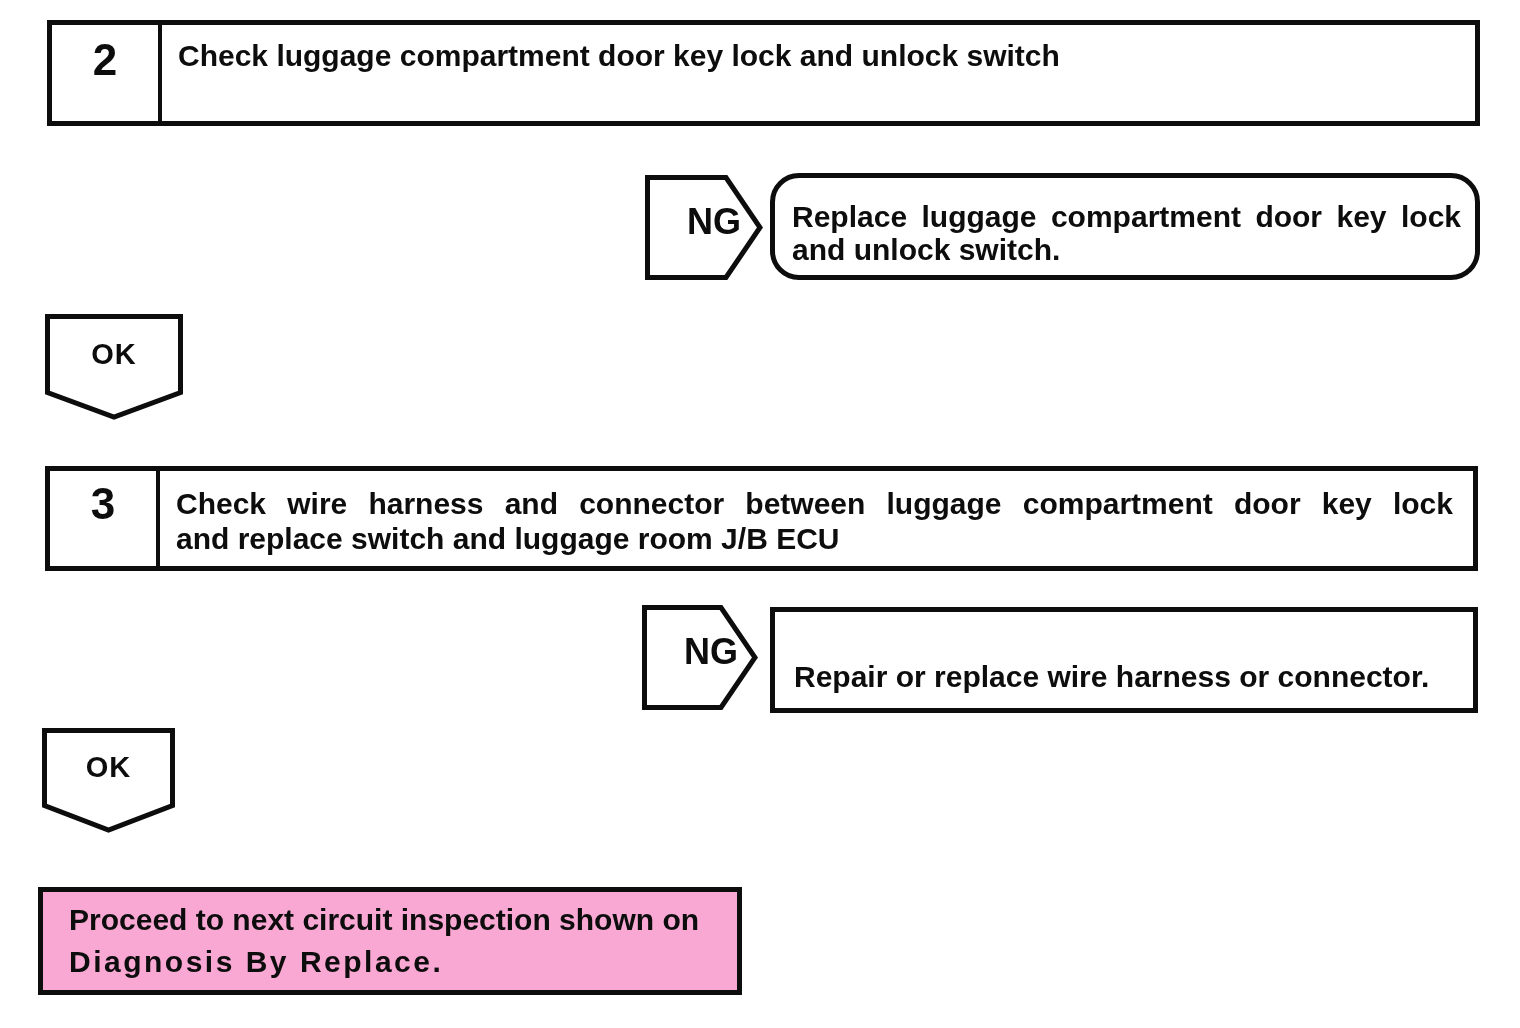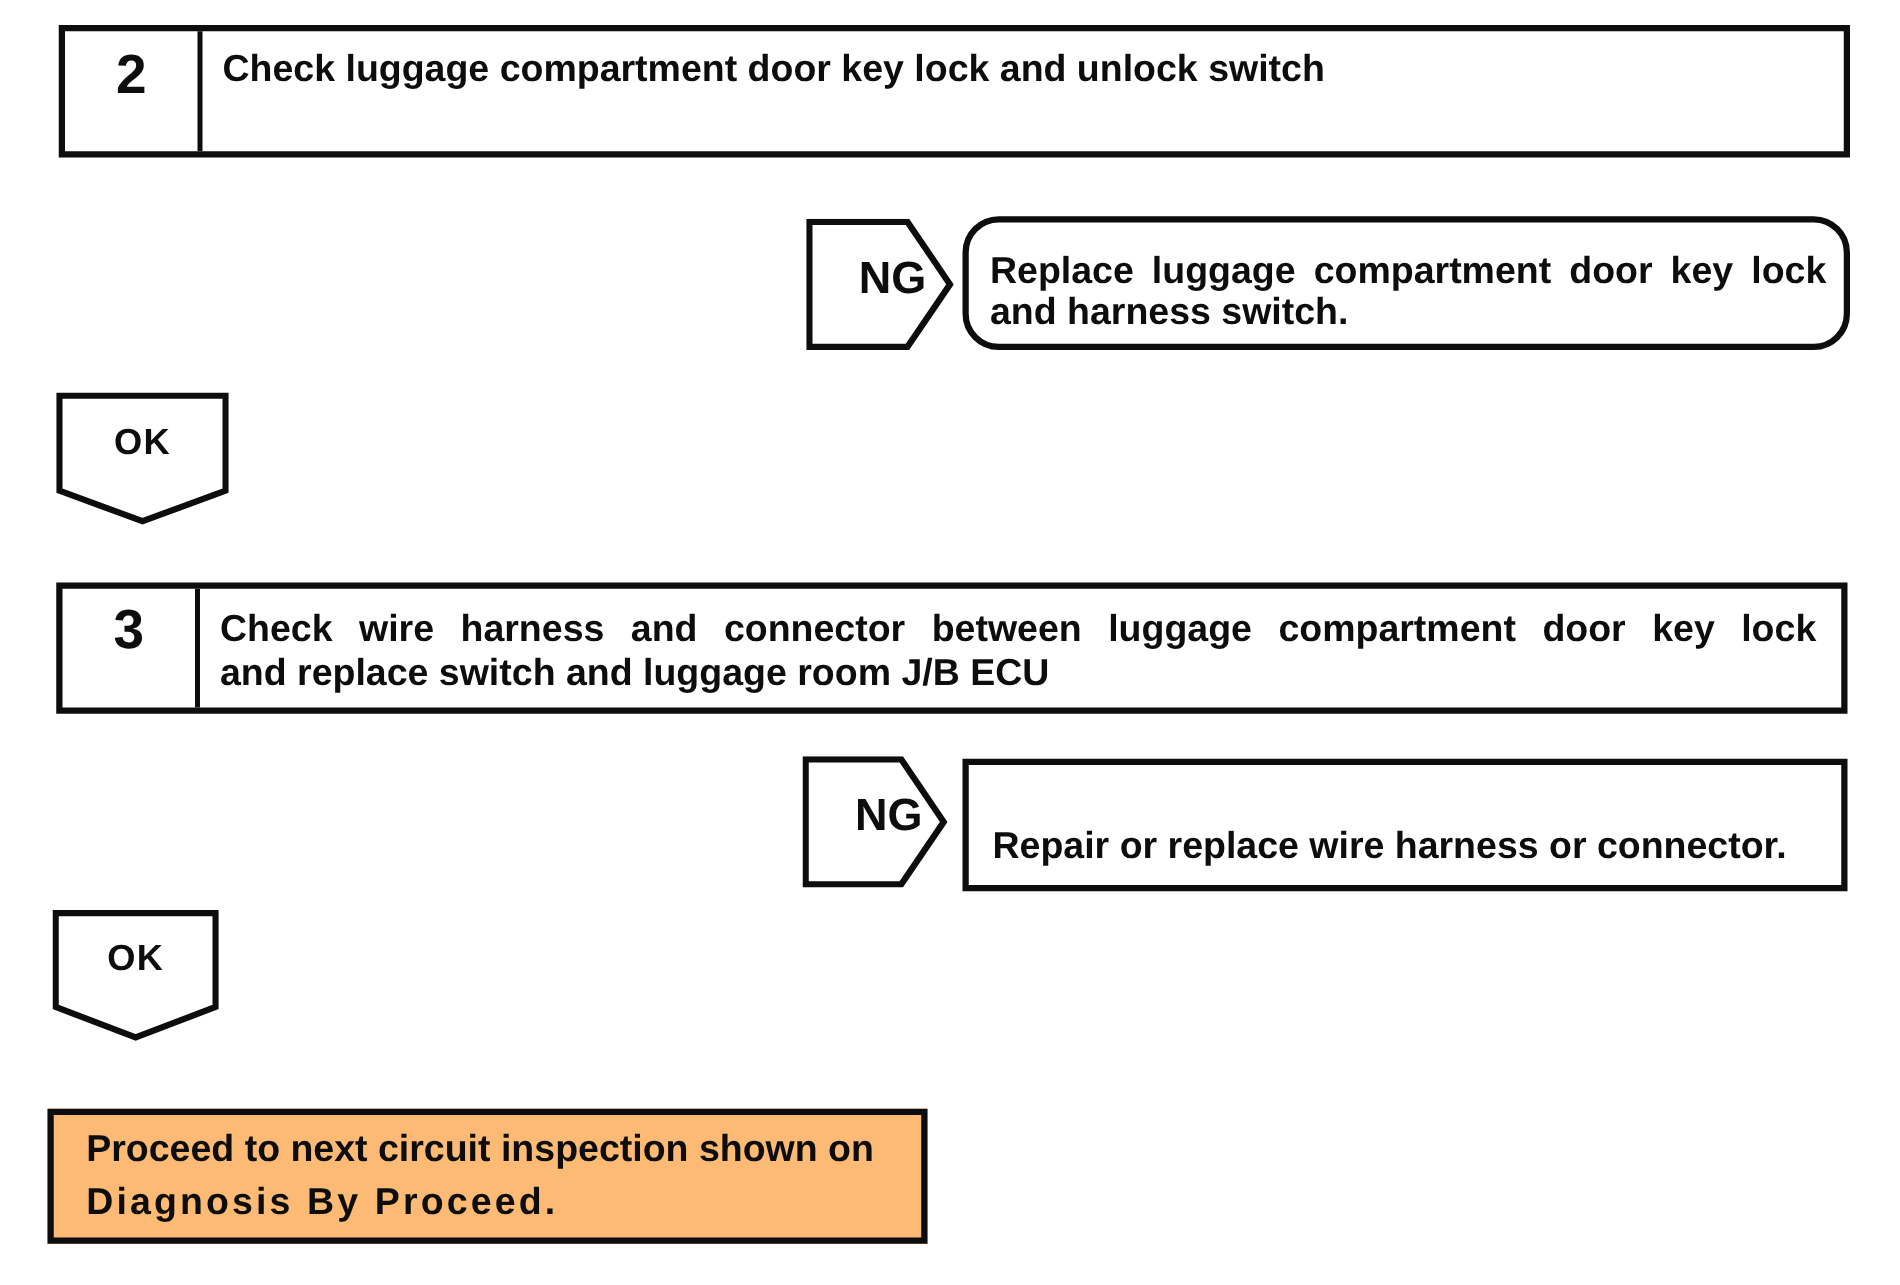--- a/index.html
+++ b/index.html
@@ -32,21 +32,21 @@
   .vcenter .inner{padding:0 14px 0 19px;margin-top:32px;}
   .shape{position:absolute;}
   .shape svg{display:block;}
   .shape .shape-label{
     position:absolute;display:flex;align-items:center;justify-content:center;
     color:#0d0d0d;
   }
   .ng-label{left:0;top:0;width:82px;height:100%;padding-bottom:12px;box-sizing:border-box;font-size:36px;margin-left:28px;}
   .ok-label{left:0;top:0;width:100%;height:80px;font-size:29px;letter-spacing:1px;}
   .proceedbox{
-    position:absolute;border:5px solid #0d0d0d;background:#fdba74;
+    position:absolute;border:5px solid #0d0d0d;background:#f9a8d4;
     box-sizing:border-box;font-size:30px;line-height:42px;
   }
   .proceedbox .inner{padding:7px 10px 0 26px;}
   .spread{letter-spacing:2.5px;}
 </style>
 </head>
 <body>
 
 <div class="canvas">
 
@@ -62,21 +62,21 @@
   <div class="shape" style="left:645px;top:175px;width:118px;height:105px;">
     <svg width="118" height="105" viewBox="0 0 118 105">
       <polygon points="2.5,2.5 81,2.5 115,52.5 81,102.5 2.5,102.5" fill="#ffffff" stroke="#0d0d0d" stroke-width="5" stroke-linejoin="miter"></polygon>
     </svg>
     <span class="shape-label ng-label">NG</span>
   </div>
 
   <div class="resultbox" style="left:770px;top:173px;width:710px;height:107px;border-radius:29px;">
     <div class="inner">
       <div class="just">Replace luggage compartment door key lock</div>
-      <div>and harness switch.</div>
+      <div>and unlock switch.</div>
     </div>
   </div>
 
   <div class="shape" style="left:45px;top:314px;width:138px;height:106px;">
     <svg width="138" height="106" viewBox="0 0 138 106">
       <polygon points="2.5,2.5 135.5,2.5 135.5,78.5 69,103 2.5,78.5" fill="#ffffff" stroke="#0d0d0d" stroke-width="5" stroke-linejoin="miter"></polygon>
     </svg>
     <span class="shape-label ok-label">OK</span>
   </div>
 
@@ -104,17 +104,17 @@
   <div class="shape" style="left:42px;top:728px;width:133px;height:105px;">
     <svg width="133" height="105" viewBox="0 0 133 105">
       <polygon points="2.5,2.5 130.5,2.5 130.5,77.5 66.5,102 2.5,77.5" fill="#ffffff" stroke="#0d0d0d" stroke-width="5" stroke-linejoin="miter"></polygon>
     </svg>
     <span class="shape-label ok-label" style="height:78px;">OK</span>
   </div>
 
   <div class="proceedbox" style="left:38px;top:887px;width:704px;height:108px;">
     <div class="inner">
       <div>Proceed to next circuit inspection shown on</div>
-      <div class="spread">Diagnosis By Proceed.</div>
+      <div class="spread">Diagnosis By Replace.</div>
     </div>
   </div>
 
 </div>
 
 </body></html>

